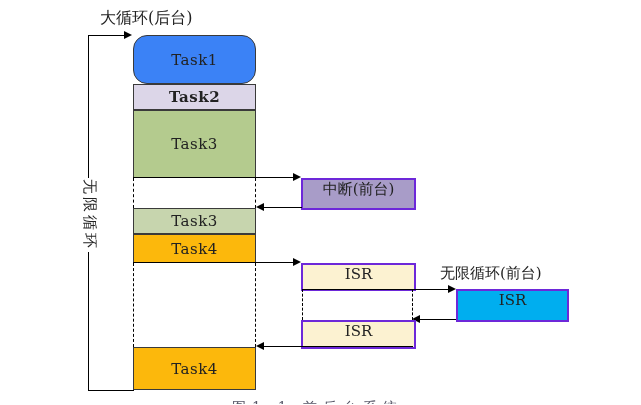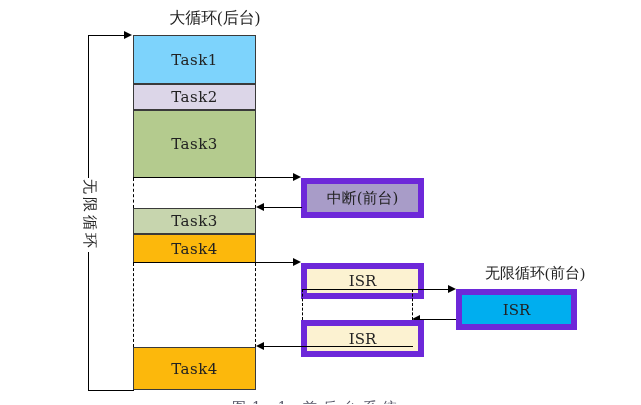--- a/index.html
+++ b/index.html
@@ -7,37 +7,37 @@
     position:relative;width:641px;height:405px;background:#ffffff;overflow:hidden;
     font-family:"DejaVu Serif","Liberation Serif",serif;color:#222;
   }
   
   .seg{
     position:absolute;left:133px;width:121px;border:1px solid #3a3a3a;
     display:flex;align-items:center;justify-content:center;
     font-size:15px;letter-spacing:.5px;
   }
   .sbox{
-    position:absolute;border:6px solid #6d28d9;
-    display:flex;align-items:center;justify-content:center;
+    position:absolute;border:2px solid #6d28d9;
+    display:flex;align-items:flex-start;justify-content:center;
     font-size:15px;
   }
   
   .hline{position:absolute;height:0;border-top:1px solid #000;}
   .vline{position:absolute;width:0;border-left:1px solid #000;}
   .vdash{position:absolute;width:0;border-left:1px dashed #000;}
   
   .ah-r{position:absolute;width:0;height:0;
         border-top:4px solid transparent;border-bottom:4px solid transparent;
         border-left:8px solid #000;}
   .ah-l{position:absolute;width:0;height:0;
         border-top:4px solid transparent;border-bottom:4px solid transparent;
         border-right:8px solid #000;}
   
-  .title{position:absolute;font-size:16px;text-align:right;white-space:nowrap;font-family:Liberation Serif, serif;}
+  .title{position:absolute;font-size:16px;text-align:left;white-space:nowrap;}
   .rotlabel{
     position:absolute;font-size:15px;letter-spacing:3px;white-space:nowrap;
     background:#ffffff;padding:3px 1px;
     transform:translate(-50%,-50%) rotate(90deg);
   }
   .caption{
     position:absolute;overflow:hidden;font-size:14px;color:#556;
     letter-spacing:6px;white-space:nowrap;
   }
 </style>
@@ -47,24 +47,24 @@
 <div id="canvas">
 
   <div class="title" style="left:100px;top:8px;width:160px;">大循环(后台)</div>
 
   <div class="vline" style="left:88px;top:35px;height:355px;"></div>
   <div class="hline" style="left:88px;top:35px;width:38px;"></div>
   <div class="ah-r" style="left:124px;top:31px;"></div>
   <div class="hline" style="left:88px;top:390px;width:46px;"></div>
   <div class="rotlabel" style="left:89px;top:215px;">无限循环</div>
 
-  <div class="seg" style="top: 35px; height: 47px; background-color: #7dd3fc;">
+  <div class="seg" style="top: 35px; height: 47px; background-color: #3b82f6; border-radius: 14px;">
     <span>Task1</span>
   </div>
-  <div class="seg" style="top: 84px; height: 24px; background-color: rgb(220, 214, 232);">
+  <div class="seg" style="top: 84px; height: 24px; background-color: rgb(220, 214, 232); font-weight: bold;">
     <span>Task2</span>
   </div>
   <div class="seg" style="top: 110px; height: 66px; background-color: rgb(180, 203, 142);">
     <span>Task3</span>
   </div>
 
   <div class="vdash" style="left:133px;top:178px;height:30px;"></div>
   <div class="vdash" style="left:255px;top:178px;height:30px;"></div>
 
   <div class="seg" style="top: 208px; height: 24px; background-color: rgb(199, 213, 174);">

